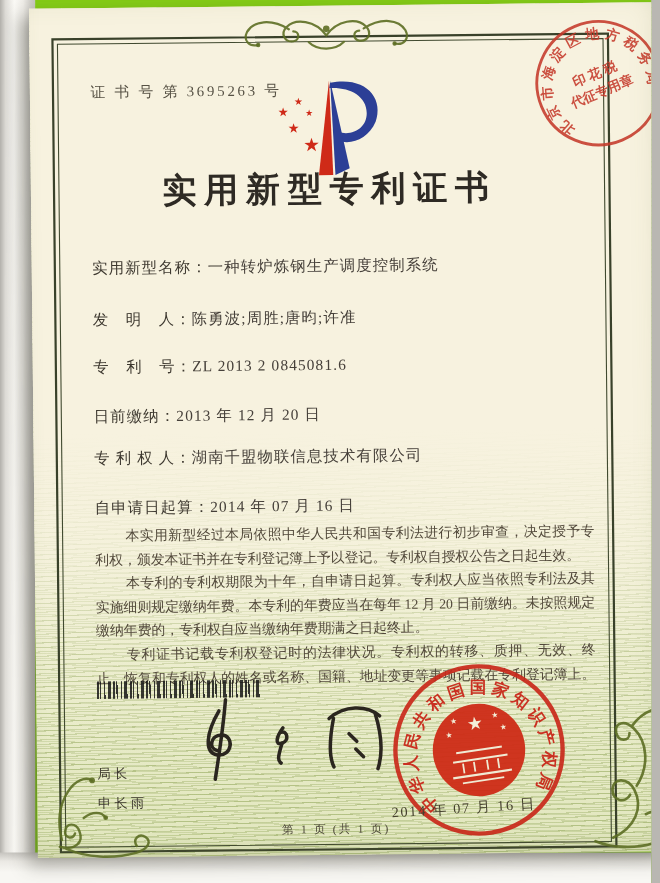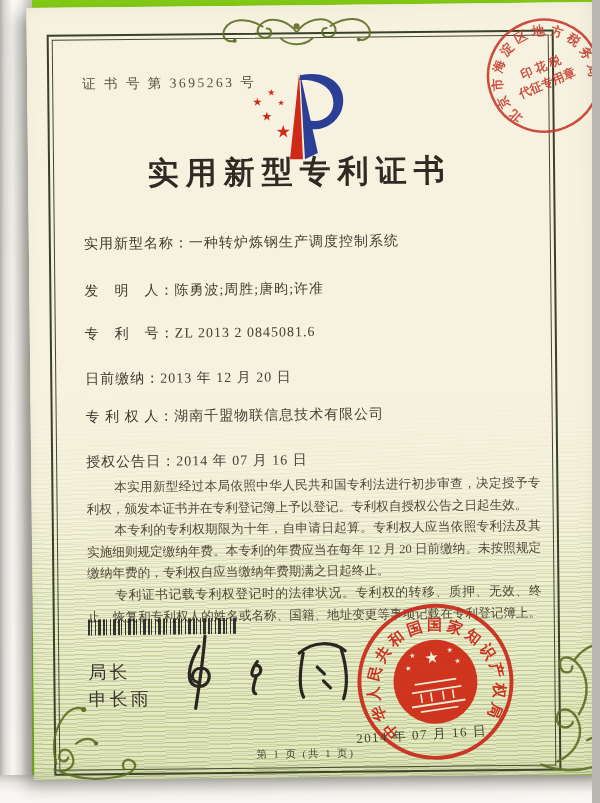--- a/index.html
+++ b/index.html
@@ -28,21 +28,21 @@
   .logo{position:absolute;left:210px;top:62px;}
   .tax-stamp{position:absolute;left:452px;top:8px;transform:rotate(-22deg);opacity:.88;}
   .field-row{position:absolute;left:55px;width:470px;font-size:14px;color:#3e3930;letter-spacing:1px;white-space:nowrap;}
   .field-row .lab{color:#3e3930;}
   .field-row .val{color:#46403a;}
   .paras{position:absolute;left:55px;top:470px;width:454px;font-size:12.6px;line-height:21.6px;
     color:#51483a;text-align:justify;}
   .paras p{margin:0;text-indent:2.2em;}
   .barcode{position:absolute;left:55px;top:612px;width:150px;height:16px;opacity:.85;
     background:repeating-linear-gradient(90deg,#161616 0 2px,transparent 2px 3px,#161616 3px 4px,transparent 4px 7px,#161616 7px 8px,transparent 8px 10px,#161616 10px 13px,transparent 13px 15px);}
-  .commissioner{position:absolute;left:55px;top:652px;font-size:18px;color:#3b362d;letter-spacing:3px;line-height:27px;}
+  .commissioner{position:absolute;left:55px;top:683px;font-size:12px;color:#3b362d;letter-spacing:3px;line-height:27px;}
   .autograph{position:absolute;left:128px;top:626px;}
   .office-seal{position:absolute;left:317px;top:593px;transform:rotate(-8deg);}
   .seal-date{position:absolute;left:322px;top:722px;font-size:13px;letter-spacing:1.5px;color:#45402e;transform:rotate(-3deg);z-index:1;}
   .footer-page{position:absolute;left:20px;top:742px;width:503px;text-align:center;font-size:10.5px;letter-spacing:2px;color:#4c4638;}
   .fl{position:absolute;}
   svg text{font-family:"Liberation Serif","DejaVu Serif",serif;}
 </style>
 </head>
 <body>
 
@@ -125,21 +125,21 @@
     <div class="field-row" style="top:318px;">
       <span class="lab">专　利　号：</span><span class="val">ZL 2013 2 0845081.6</span>
     </div>
     <div class="field-row" style="top:363px;">
       <span class="lab">日前缴纳：</span><span class="val">2013 年 12 月 20 日</span>
     </div>
     <div class="field-row" style="top:401px;">
       <span class="lab">专 利 权 人：</span><span class="val">湖南千盟物联信息技术有限公司</span>
     </div>
     <div class="field-row" style="top:446px;">
-      <span class="lab">授权公告日：</span><span class="val">2014 年 07 月 16 日</span>
+      <span class="lab">自申请日起算：</span><span class="val">2014 年 07 月 16 日</span>
     </div>
 
     <div class="paras">
       <p>本实用新型经过本局依照中华人民共和国专利法进行初步审查，决定授予专利权，颁发本证书并在专利登记簿上予以登记。专利权自授权公告之日起生效。</p>
       <p>本专利的专利权期限为十年，自申请日起算。专利权人应当依照专利法及其实施细则规定缴纳年费。本专利的年费应当在每年 12 月 20 日前缴纳。未按照规定缴纳年费的，专利权自应当缴纳年费期满之日起终止。</p>
       <p>专利证书记载专利权登记时的法律状况。专利权的转移、质押、无效、终止、恢复和专利权人的姓名或名称、国籍、地址变更等事项记载在专利登记簿上。</p>
     </div>
 
     <div class="barcode"></div>
 

